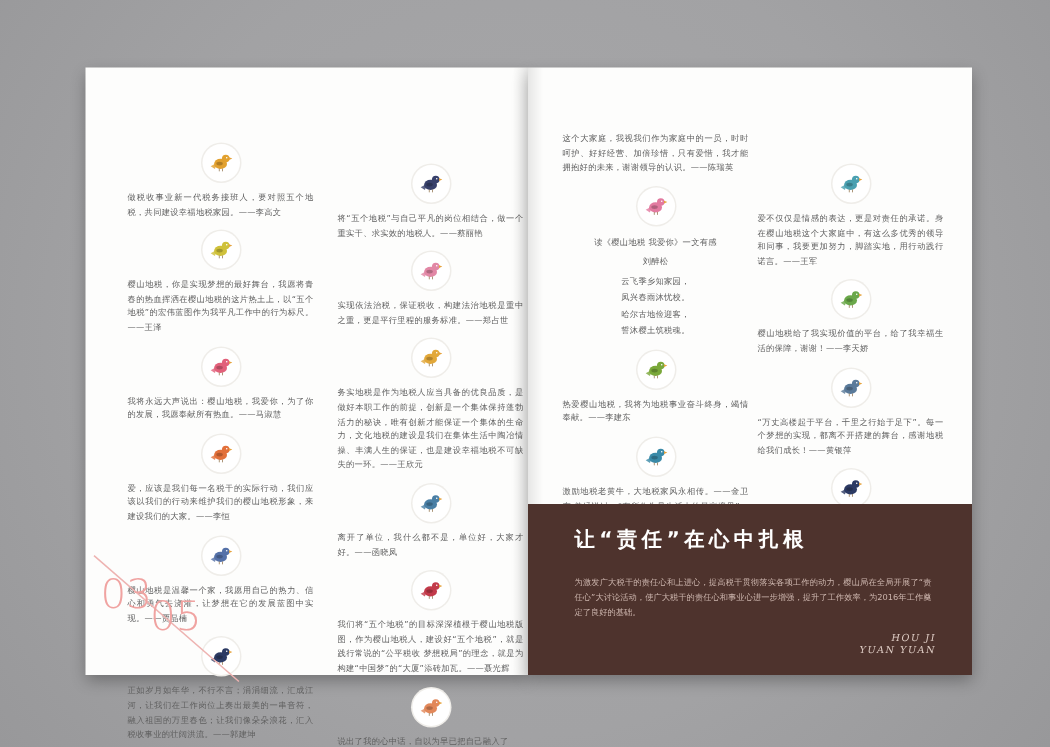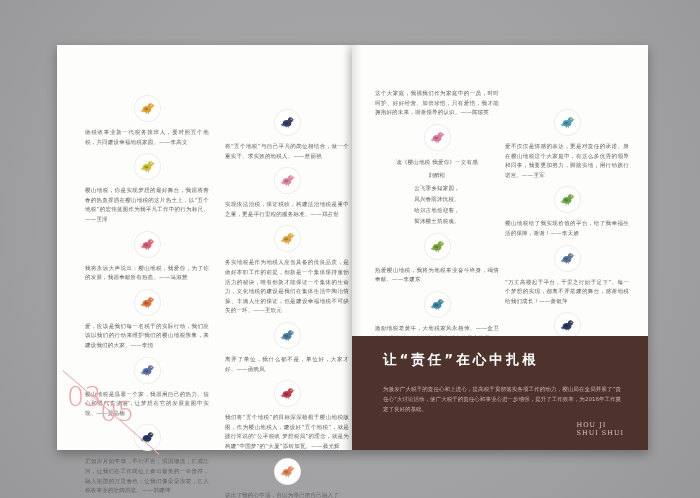--- a/index.html
+++ b/index.html
@@ -48,22 +48,22 @@
   }
   .feature-title{
     position:absolute;left:31px;top:15px;
     font-size:13.5px;font-weight:bold;letter-spacing:3px;white-space:nowrap;
   }
   .feature-body{
     position:absolute;left:31px;top:48px;width:238px;
     font-size:5.5px;line-height:10px;color:#cdb6ae;text-align:justify;
   }
   .feature-logo{
-    position:absolute;right:24px;bottom:13px;text-align:left;
-    font-family:"DejaVu Serif", serif;
+    position:absolute;right:24px;bottom:13px;text-align:right;
+    font-family:"DejaVu Serif", serif;font-style:italic;
     font-size:6.5px;line-height:8px;color:#dccac2;letter-spacing:1px;
   }
   
   .pagenum{
     position:absolute;font-size:27px;font-weight:300;color:#f0a3a1;
     font-family:"DejaVu Sans", sans-serif;
   }
   .pagenum-04{left:10px;top:336px;}
   .pagenum-05{left:43px;top:351px;}
   .corner-line{
@@ -345,18 +345,18 @@
           </svg>
         </div>
         <div class="quote">地税是我们的家，同事是我们的家人。我们只有团结、和谐、用心、用力为地税做好每一件事，才能让我们的家庭更加和美好。——王莉</div>
       </div>
 
     <div class="feature" id="feature-panel" style="background: rgb(78, 51, 45);">
       <div class="feature-title">让“责任”在心中扎根</div>
       <div class="feature-body">为激发广大税干的责任心和上进心，提高税干贯彻落实各项工作的动力，樱山局在全局开展了“责任心”大讨论活动，使广大税干的责任心和事业心进一步增强，提升了工作效率，为2016年工作奠定了良好的基础。</div>
       <div class="feature-logo">
         <div>HOU JI</div>
-        <div>SHUI SHUI</div>
+        <div>YUAN YUAN</div>
       </div>
     </div>
   </div>
 
 </div>
 
 </body></html>

